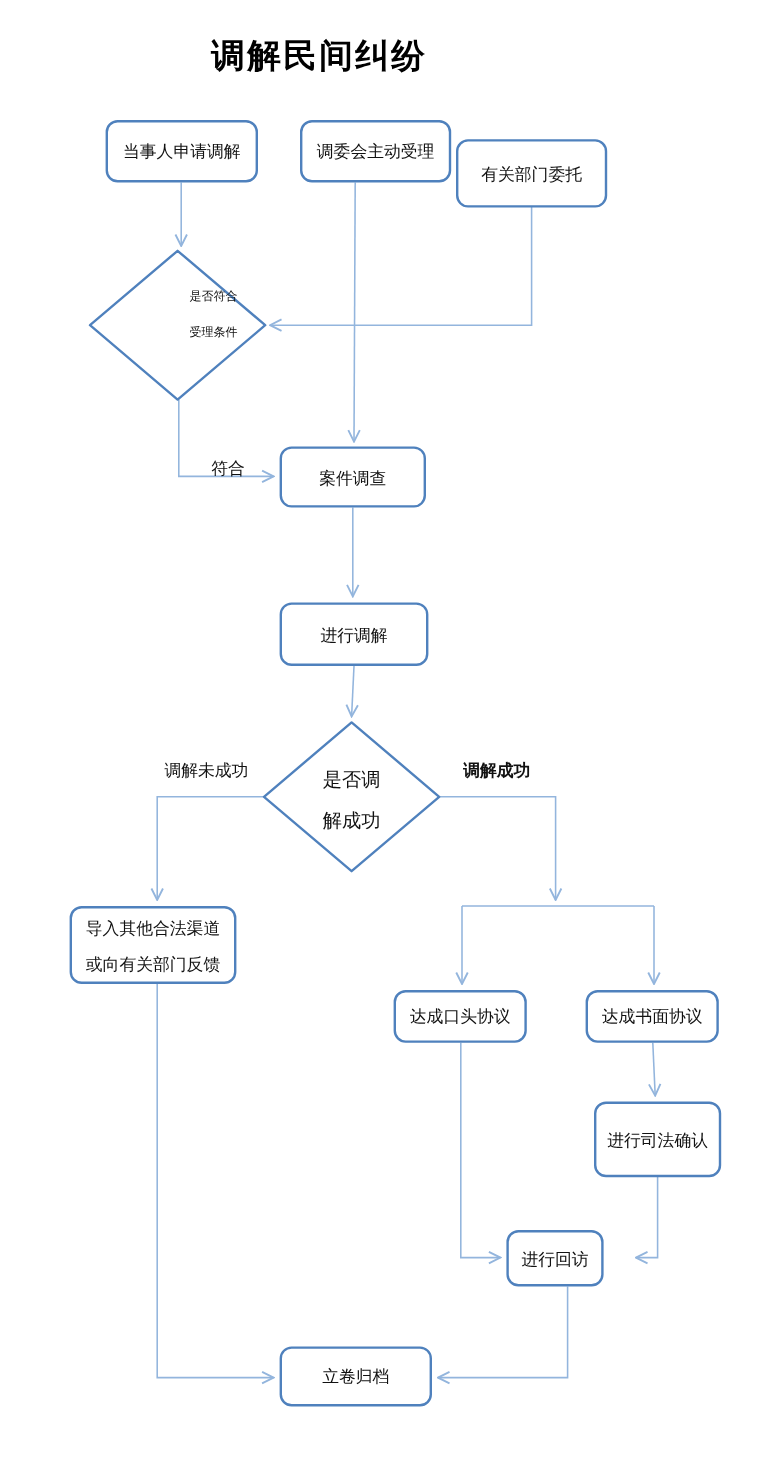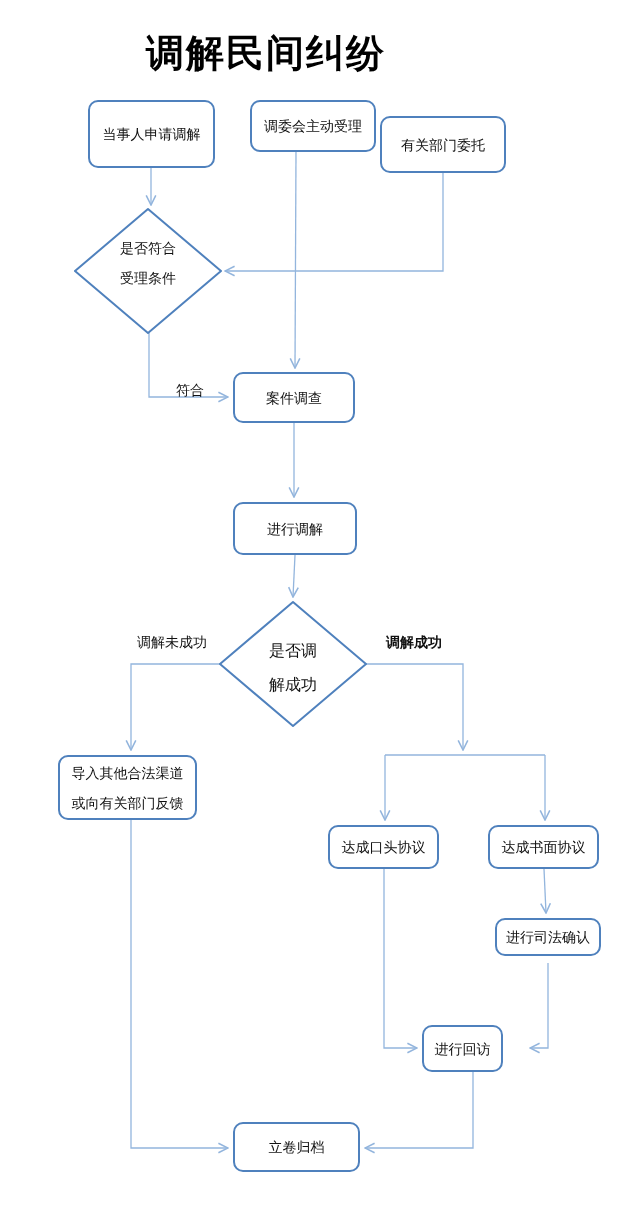--- a/index.html
+++ b/index.html
@@ -12,48 +12,48 @@
     position:relative;width:642px;height:1230px;background:#ffffff;overflow:hidden;
     font-family:"Liberation Sans","DejaVu Sans",sans-serif;
   }
   #wires{position:absolute;left:0;top:0;width:642px;height:1230px;}
   .edge{fill:none;stroke:var(--connector);stroke-width:1.3;}
   .shape{fill:#ffffff;stroke:var(--shape-border);stroke-width:2;stroke-linejoin:round;}
   #arr path{stroke:var(--connector);fill:none;stroke-width:1.3;}
   .page-title{
     position:absolute;left:0;top:28px;width:532px;text-align:center;
     font-family:"Liberation Serif","DejaVu Serif",serif;font-weight:bold;
-    font-size:38px;letter-spacing:2px;color:#000;
+    font-size:28px;letter-spacing:2px;color:#000;
   }
   .node{
     position:absolute;box-sizing:border-box;border:2px solid var(--shape-border);
     border-radius:10px;background:#ffffff;display:flex;flex-direction:column;
     align-items:center;justify-content:center;text-align:center;
     font-size:14px;color:var(--text);line-height:30px;
   }
   .diamond-label{
     position:absolute;display:flex;flex-direction:column;align-items:center;
     justify-content:center;text-align:center;color:var(--text);
   }
   .edge-label{
     position:absolute;font-size:14px;color:var(--text);text-align:center;white-space:nowrap;
   }
   
-  .n-apply      {left:88px;  top:100px;  width:127px; height:68px;}
+  .n-apply      {left:88px;  top:100px;  width:127px; height:52px;}
   .n-committee  {left:250px; top:100px;  width:126px; height:52px;}
   .n-department {left:380px; top:84px;  width:126px; height:57px;margin-top:32px;}
   .n-investigate{left:233px; top:372px;  width:122px; height:51px;}
   .n-mediate    {left:233px; top:502px;  width:124px; height:53px;}
   .n-other      {left:58px;  top:755px;  width:139px; height:65px;}
   .n-oral       {left:328px; top:825px;  width:111px; height:44px;}
   .n-written    {left:488px; top:825px;  width:111px; height:44px;}
-  .n-judicial   {left:495px; top:918px;  width:106px; height:38px;}
+  .n-judicial   {left:495px; top:918px;  width:106px; height:63px;}
   .n-visit      {left:422px; top:1025px; width:81px; height:47px;}
   .n-archive    {left:233px; top:1122px; width:127px; height:50px;}
-  .d1-label{left:98px;  top:233px; width:100px; height:60px; font-size:14px; line-height:30px;}
+  .d1-label{left:98px;  top:233px; width:100px; height:60px; font-size:10px; line-height:30px;align-items:flex-end;}
   .d2-label{left:243px; top:634px; width:100px; height:68px; font-size:16px; line-height:34px;}
   .l-qualified  {left:160px; top:382px; width:60px;}
   .l-notsuccess {left:132px; top:634px; width:80px;}
   .l-success    {left:379px; top:634px; width:70px;font-weight:bold;}
 </style>
 </head>
 <body>
 
 <div id="canvas">
 

